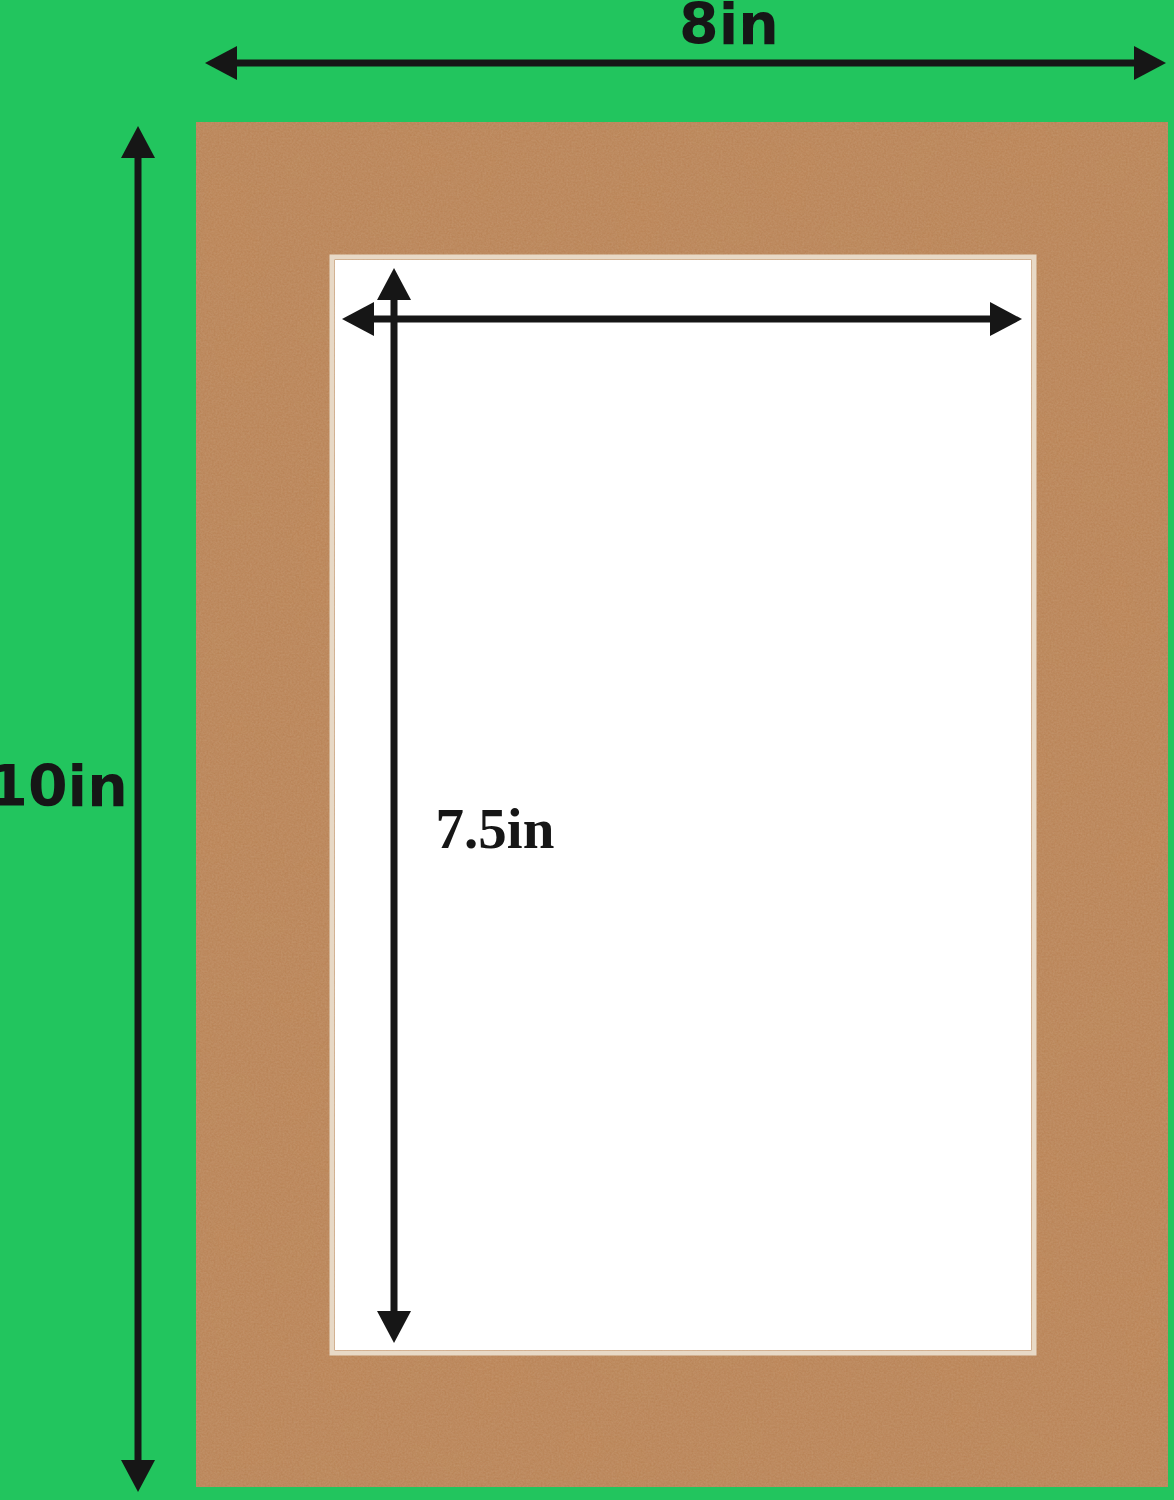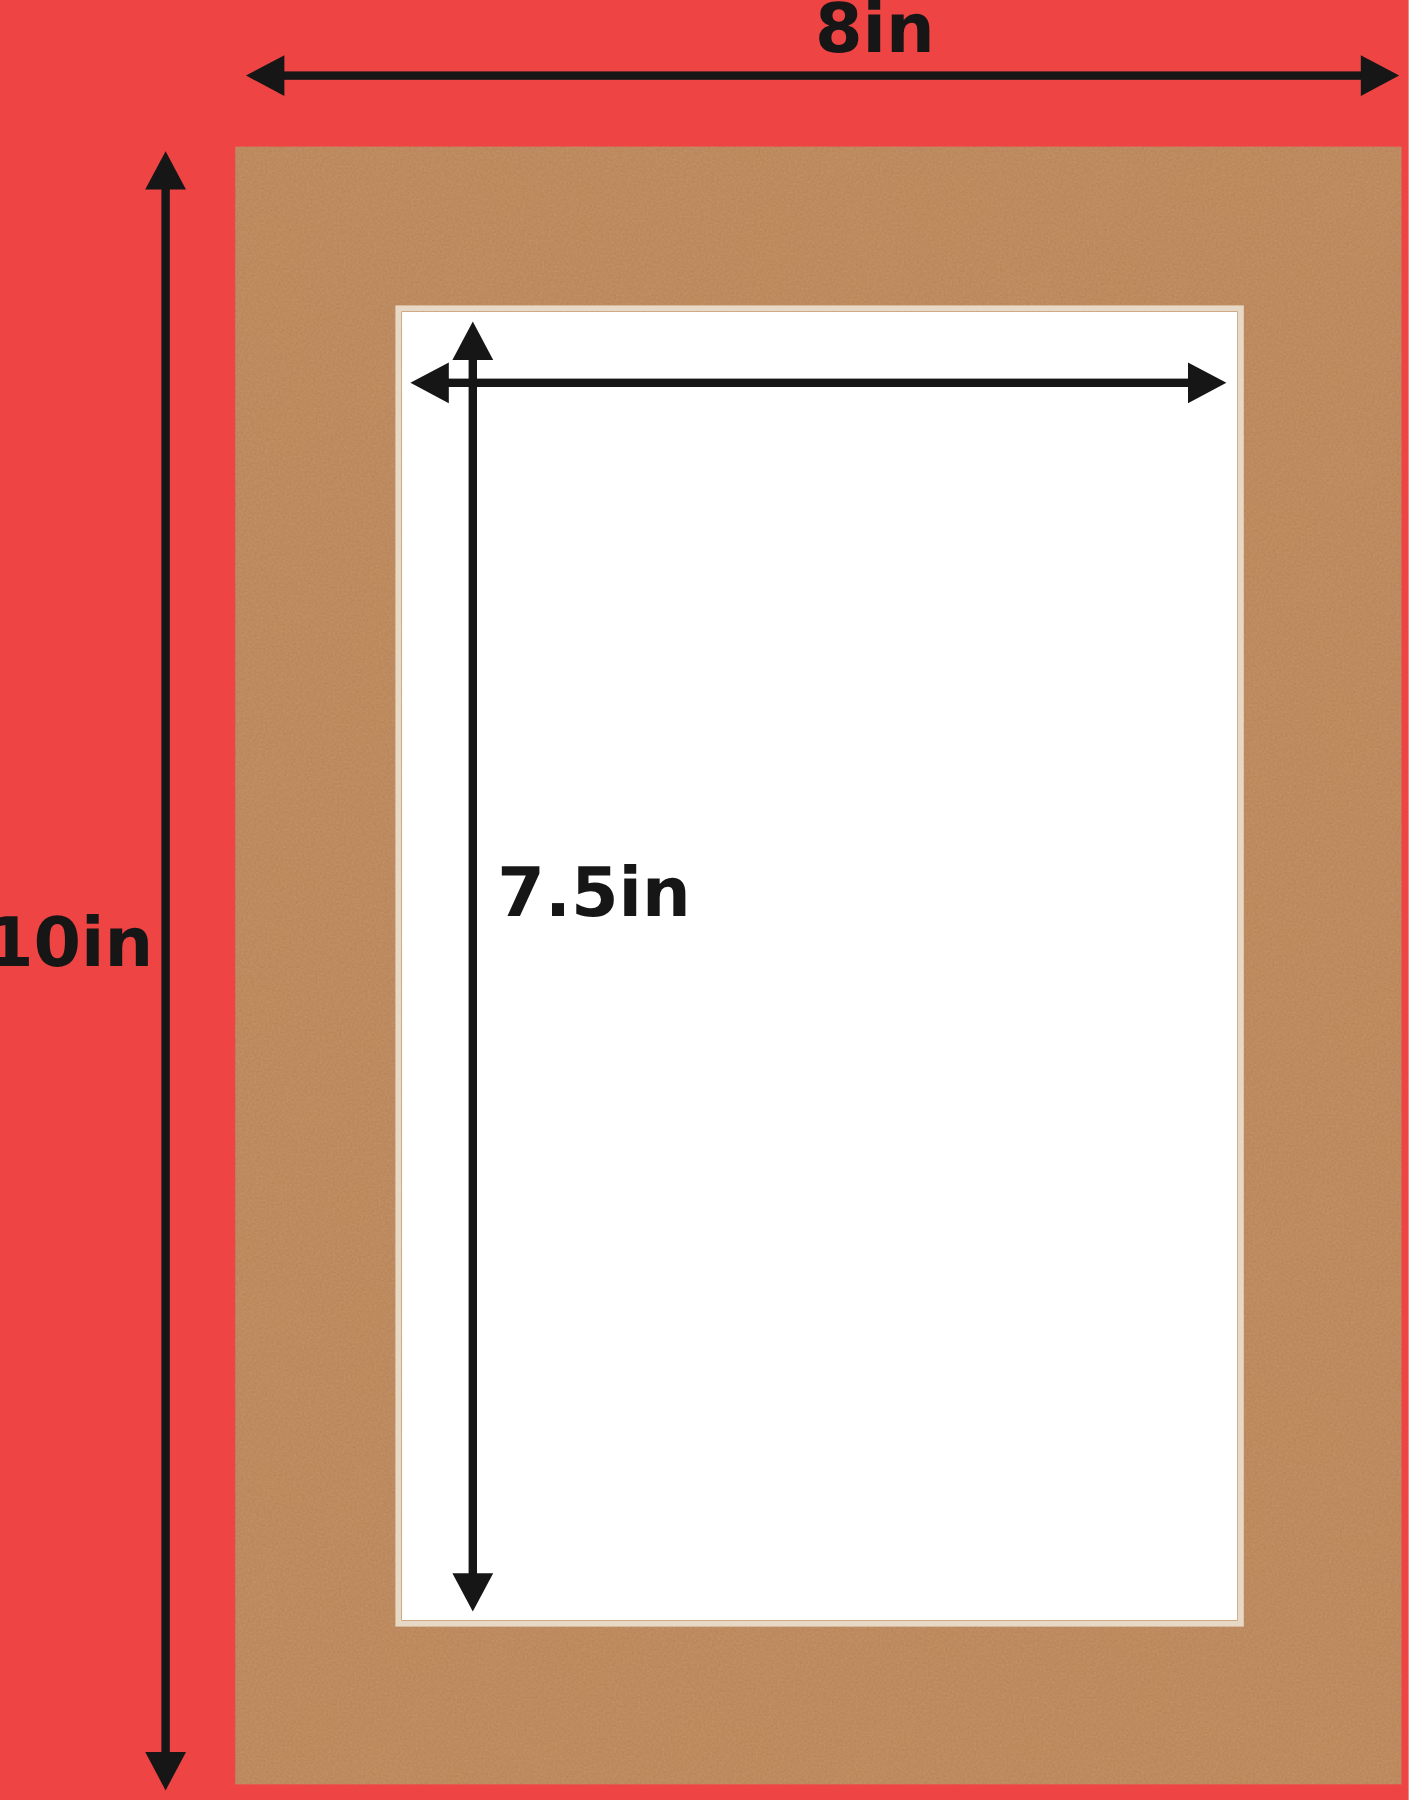--- a/index.html
+++ b/index.html
@@ -5,21 +5,21 @@
   html, body {
     margin: 0;
     padding: 0;
     background: #ffffff;
     font-family: "DejaVu Sans", "Liberation Sans", sans-serif;
   }
   .canvas {
     position: relative;
     width: 1174px;
     height: 1500px;
-    background: #ef4444;
+    background: #22c55e;
     overflow: hidden;
   }
   .mat-svg {
     position: absolute;
     left: 196px;
     top: 122px;
     width: 972px;
     height: 1365px;
     display: block;
   }
@@ -107,15 +107,15 @@
       <polygon points="394,268 377,300 411,300"></polygon>
       <polygon points="394,1343 377,1311 411,1311"></polygon>
     </g>
   </svg>
 
   <div class="dim-label" style="left:729px; top:-4px;">8in</div>
 
   <div class="dim-label" style="left:58px; top:758px;">10in</div>
 
 
-  <div class="dim-label" style="left:495px; top:716px;">7.5in</div>
+  <div class="dim-label" style="left:495px; top:800px;font-family:Liberation Serif, serif;">7.5in</div>
 
 </div>
 
 </body></html>

